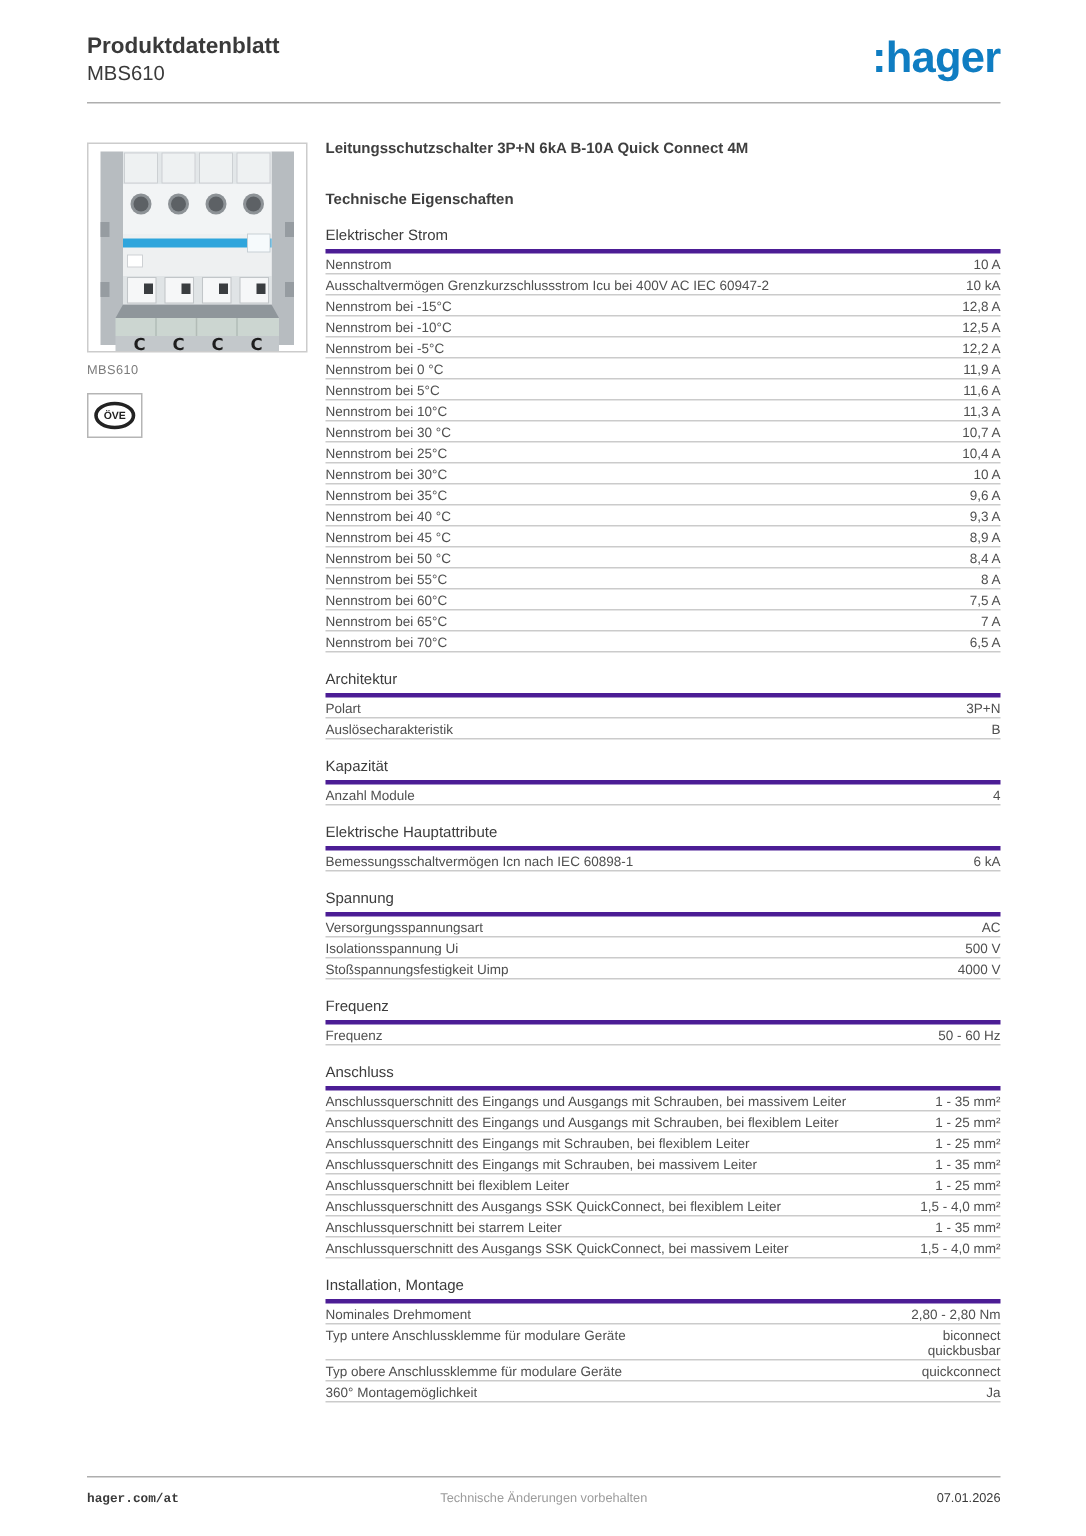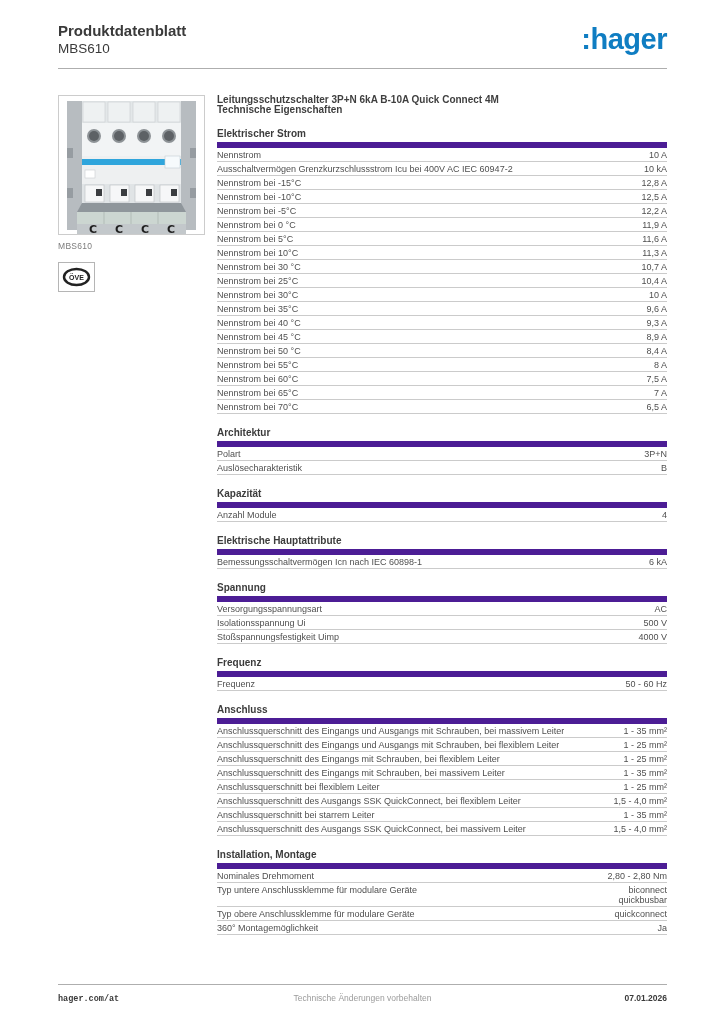--- a/index.html
+++ b/index.html
@@ -24,40 +24,40 @@
   .main { display: flex; margin-top: 26px; }
   .left-col { width: 159px; flex-shrink: 0; }
   .image-box { width: 147px; height: 140px; border: 1px solid #cccccc; background: #fff; overflow: hidden; }
   .image-box svg { display: block; }
   .image-caption { font-size: 8.5px; color: #7c7c7c; margin-top: 6px; letter-spacing: 0.3px; }
   .cert-box { width: 37px; height: 30px; border: 1px solid #b5b5b5; margin-top: 11px;
               display: flex; align-items: center; justify-content: center; }
   .right-col { flex: 1; min-width: 0; }
 
   .product-title { font-size: 10px; font-weight: bold; color: #3f3f3f; line-height: 10px; }
-  .subtitle { font-size: 10px; font-weight: bold; color: #3f3f3f; line-height: 10px; }
+  .subtitle { font-size: 10px; font-weight: bold; color: #3f3f3f; margin-top: 24px; line-height: 10px; }
 
   
   .spec-section { margin-top: 14px; }
-  .section-heading { font-size: 10px; font-weight: bold; color: #3c3c3c;
-                     line-height: 10px; padding-bottom: 3px; border-bottom: 6px solid #4c1d95; }
+  .section-heading { font-size: 10px; font-weight: normal; color: #3c3c3c;
+                     line-height: 10px; padding-bottom: 3px; border-bottom: 3px solid #4c1d95; }
   .spec-row { display: flex; justify-content: space-between; align-items: baseline;
               border-bottom: 1px solid #cbcbcb; padding: 1.5px 0; font-size: 9px;
               color: #4f4f4f; line-height: 10px; }
   .row-label { white-space: nowrap; overflow: hidden; }
   .row-value { text-align: right; white-space: pre-line; flex-shrink: 0; padding-left: 12px; }
 
   
   .footer { position: absolute; left: 58px; right: 57px; top: 984px;
             border-top: 1px solid #aeaeae; padding-top: 8px;
             display: flex; justify-content: space-between; align-items: baseline; }
   .footer-left { font-size: 8.5px; font-weight: bold; color: #3a3a3a; font-family: Liberation Mono, monospace; }
   .footer-center { font-size: 8.5px; color: #9b9b9b; position: absolute; left: 0; right: 0;
                    text-align: center; }
-  .footer-right { font-size: 8.5px; font-weight: bold; color: #3a3a3a; }
+  .footer-right { font-size: 8.5px; font-weight: normal; color: #3a3a3a; }
 </style>
 </head>
 <body>
 
 <div class="page">
 
   <div class="header">
     <div>
       <div class="doc-type">Produktdatenblatt</div>
       <div class="product-code">MBS610</div>

